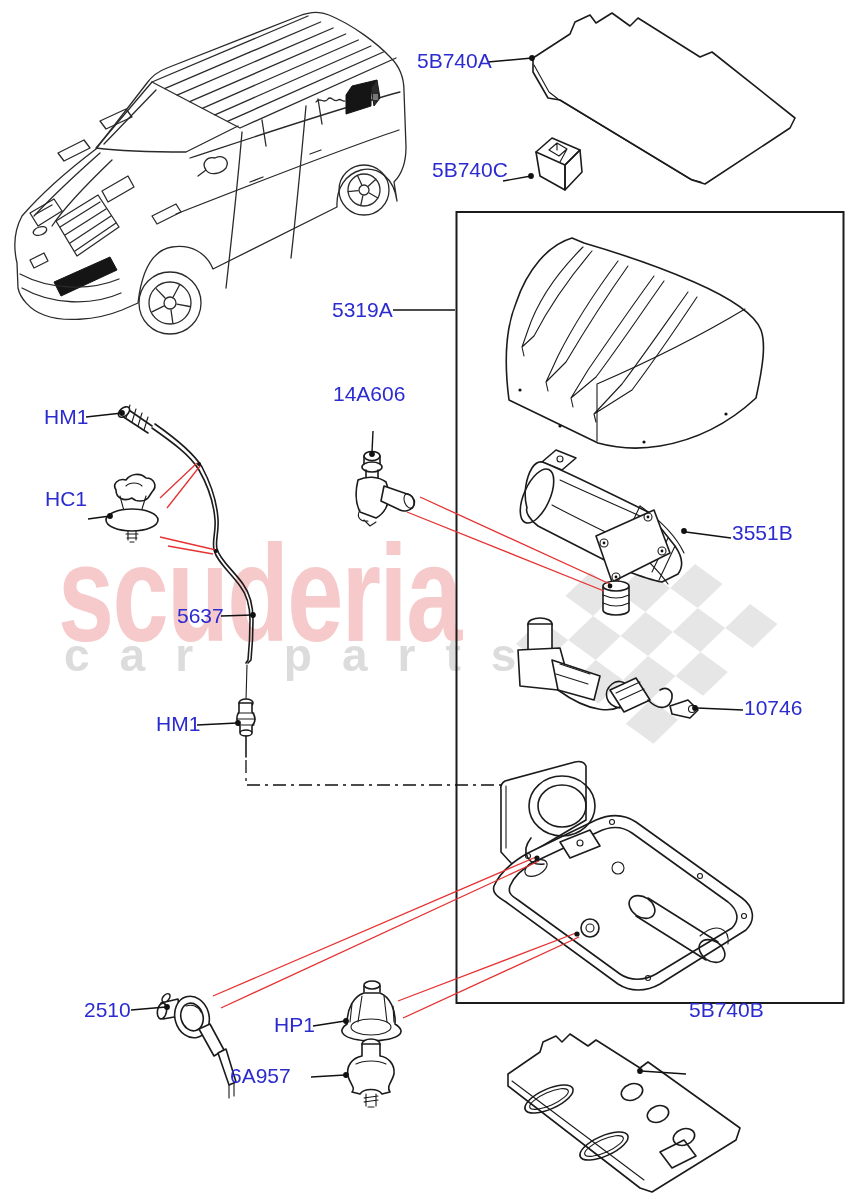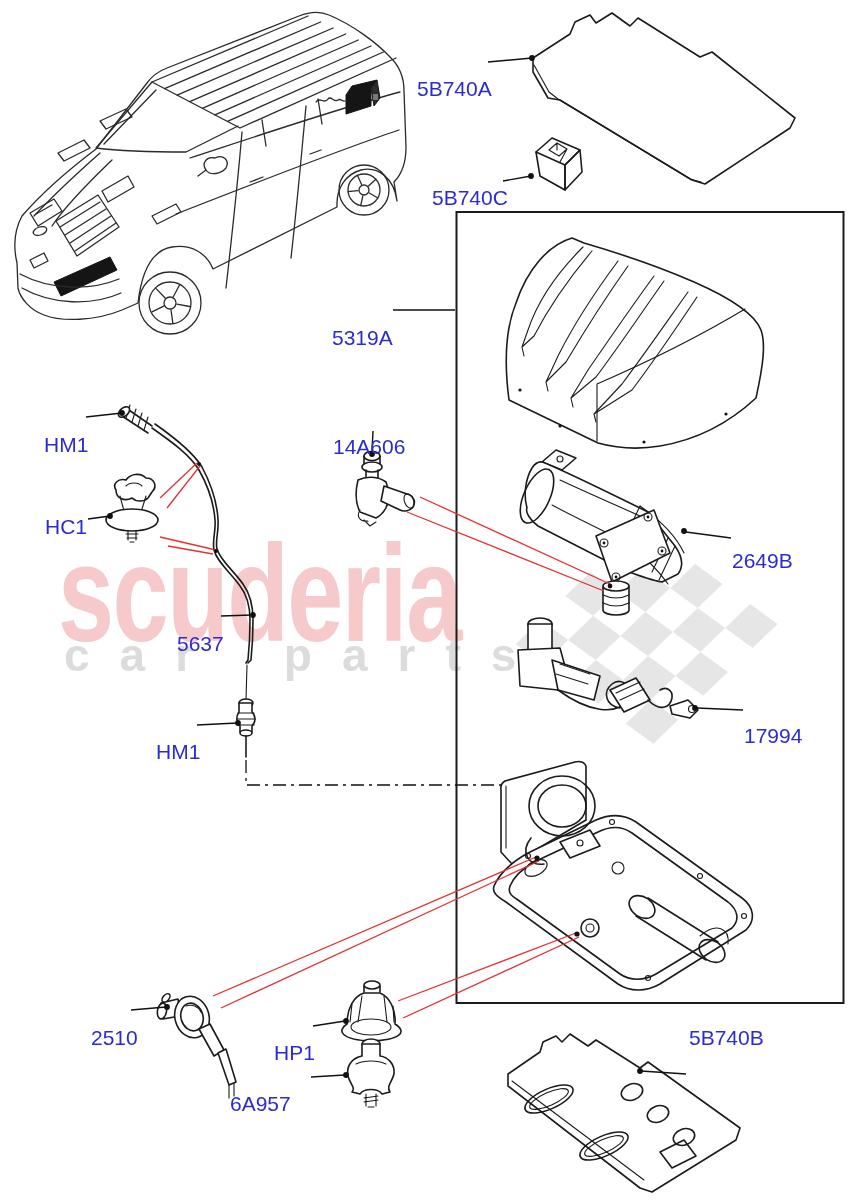--- a/index.html
+++ b/index.html
@@ -5,21 +5,21 @@
   html,body{margin:0;padding:0;background:#fff;}
   .page{position:relative;width:850px;height:1200px;background:#fff;overflow:hidden;
         font-family:"Liberation Sans","DejaVu Sans",sans-serif;}
   
   .wm-brand{position:absolute;left:58px;top:514px;font-size:138px;font-weight:bold;
             color:#f6caca;letter-spacing:-2px;transform:scaleX(.73);transform-origin:left top;
             white-space:nowrap;user-select:none;}
   .wm-tag{position:absolute;left:64px;top:628px;font-size:46px;font-weight:bold;color:#dcdcdc;
           letter-spacing:30px;word-spacing:18px;white-space:nowrap;user-select:none;}
   
-  .lbl{position:absolute;font-size:21px;color:#2b2bd0;white-space:nowrap;line-height:1;margin-top:28px;}
+  .lbl{position:absolute;font-size:21px;color:#2b2bd0;white-space:nowrap;line-height:1;}
   svg{position:absolute;left:0;top:0;}
   .ln{stroke:#1b1b1b;fill:none;stroke-width:1.6;stroke-linecap:round;stroke-linejoin:round;}
   .lnf{stroke:#1b1b1b;fill:#ffffff;stroke-width:1.6;stroke-linejoin:round;}
   .thin{stroke-width:1.1;}
   .car{stroke:#2a2a2a;fill:none;stroke-width:1.3;stroke-linecap:round;stroke-linejoin:round;}
   .dark{fill:#151515;stroke:#151515;}
   .red{stroke:#e63232;fill:none;stroke-width:1.3;}
   .dot{fill:#111;stroke:none;}
   .reddot{fill:#111;stroke:none;}
   .leader{stroke:#111;fill:none;stroke-width:1.4;}
@@ -302,22 +302,22 @@
       <path class="leader" d="M686,1074 L641,1071"></path>
         <circle class="dot" cx="640" cy="1071" r="2.9"></circle>
     </g>
   </svg>
 
   <div class="lbl" style="left:417px;top:50px">5B740A</div>
   <div class="lbl" style="left:432px;top:159px">5B740C</div>
   <div class="lbl" style="left:332px;top:299px">5319A</div>
   <div class="lbl" style="left:44px;top:406px">HM1</div>
   <div class="lbl" style="left:45px;top:488px">HC1</div>
-  <div class="lbl" style="left:333px;top:408px">14A606</div>
-  <div class="lbl" style="left:732px;top:522px">2649B</div>
+  <div class="lbl" style="left:333px;top:383px">14A606</div>
+  <div class="lbl" style="left:732px;top:522px">3551B</div>
   <div class="lbl" style="left:177px;top:605px">5637</div>
-  <div class="lbl" style="left:744px;top:697px">17994</div>
+  <div class="lbl" style="left:744px;top:697px">10746</div>
   <div class="lbl" style="left:156px;top:713px">HM1</div>
-  <div class="lbl" style="left:91px;top:999px">2510</div>
+  <div class="lbl" style="left:84px;top:999px">2510</div>
   <div class="lbl" style="left:274px;top:1014px">HP1</div>
   <div class="lbl" style="left:230px;top:1065px">6A957</div>
   <div class="lbl" style="left:689px;top:999px">5B740B</div>
 </div>
 
 </body></html>

